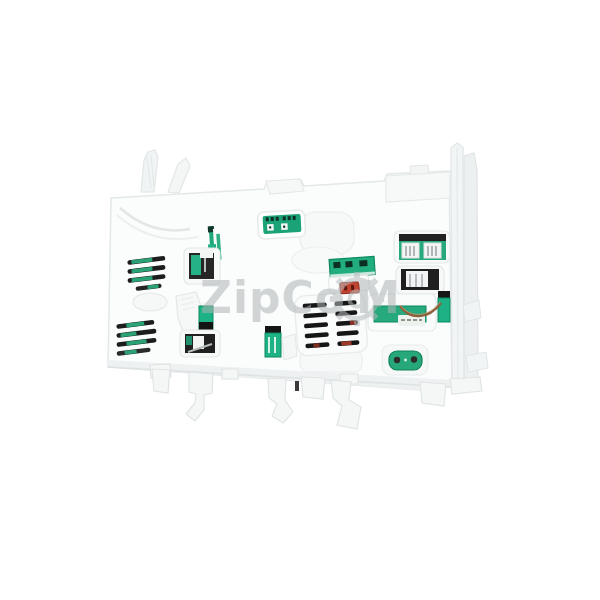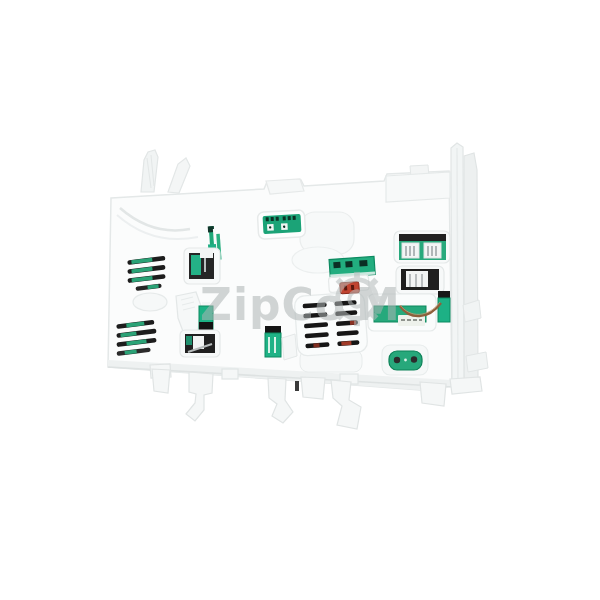--- a/index.html
+++ b/index.html
@@ -1,21 +1,21 @@
 <!DOCTYPE html>
 <html><head>
 <meta charset="utf-8">
 <style>
   html,body{margin:0;padding:0;background:#ffffff;}
   body{width:600px;height:600px;overflow:hidden;font-family:"DejaVu Sans","Liberation Sans",sans-serif;}
   .stage{position:relative;width:600px;height:600px;background:#ffffff;}
   .stage svg{position:absolute;left:0;top:0;}
   .watermark{
     position:absolute;left:200px;top:272px;height:58px;width:220px;
-    display:flex;align-items:flex-end;
+    display:flex;align-items:flex-start;
     font-size:44px;font-weight:700;letter-spacing:1px;
     color:#aeb5b5;opacity:.55;z-index:5;pointer-events:none;
   }
   .watermark .wm-suffix{margin-left:10px;position:relative;z-index:2;}
   .watermark .gear{position:absolute;left:126px;top:-4px;z-index:1;}
 </style>
 </head>
 <body>
 
 <div class="stage">

